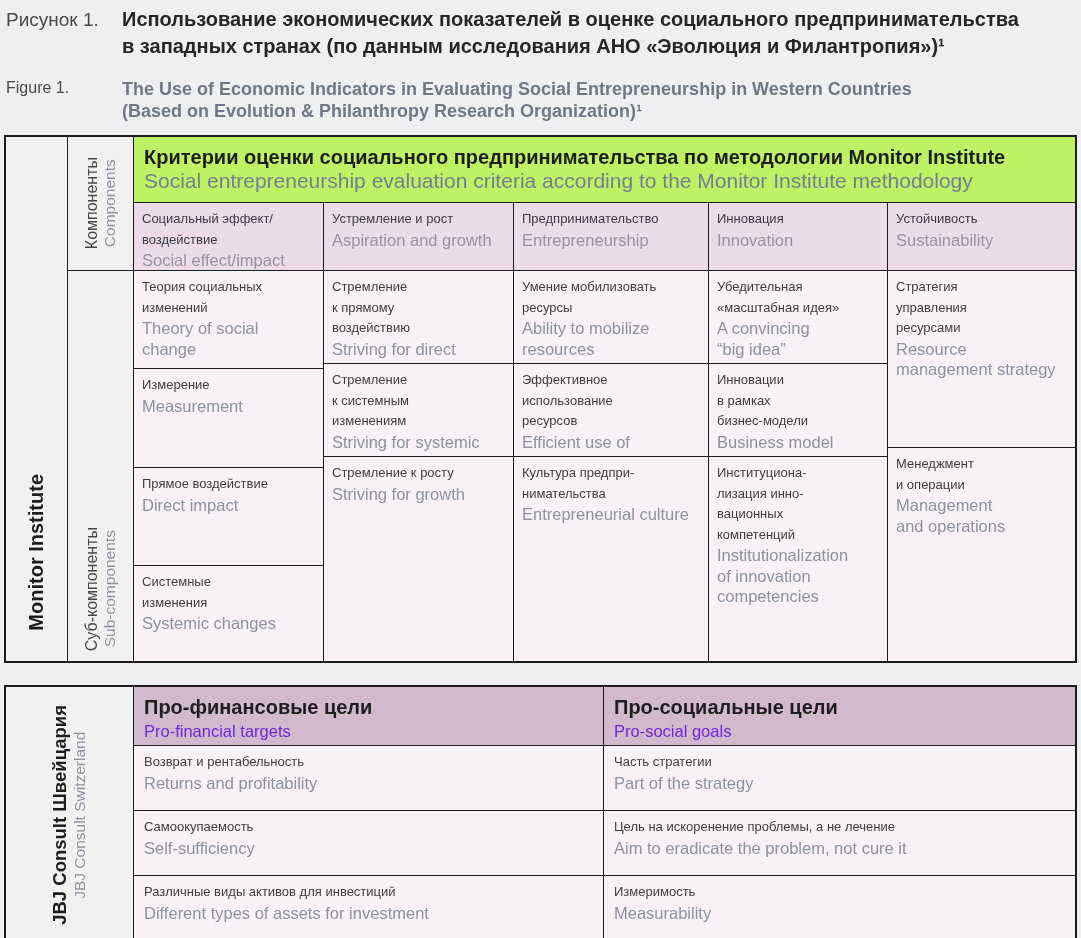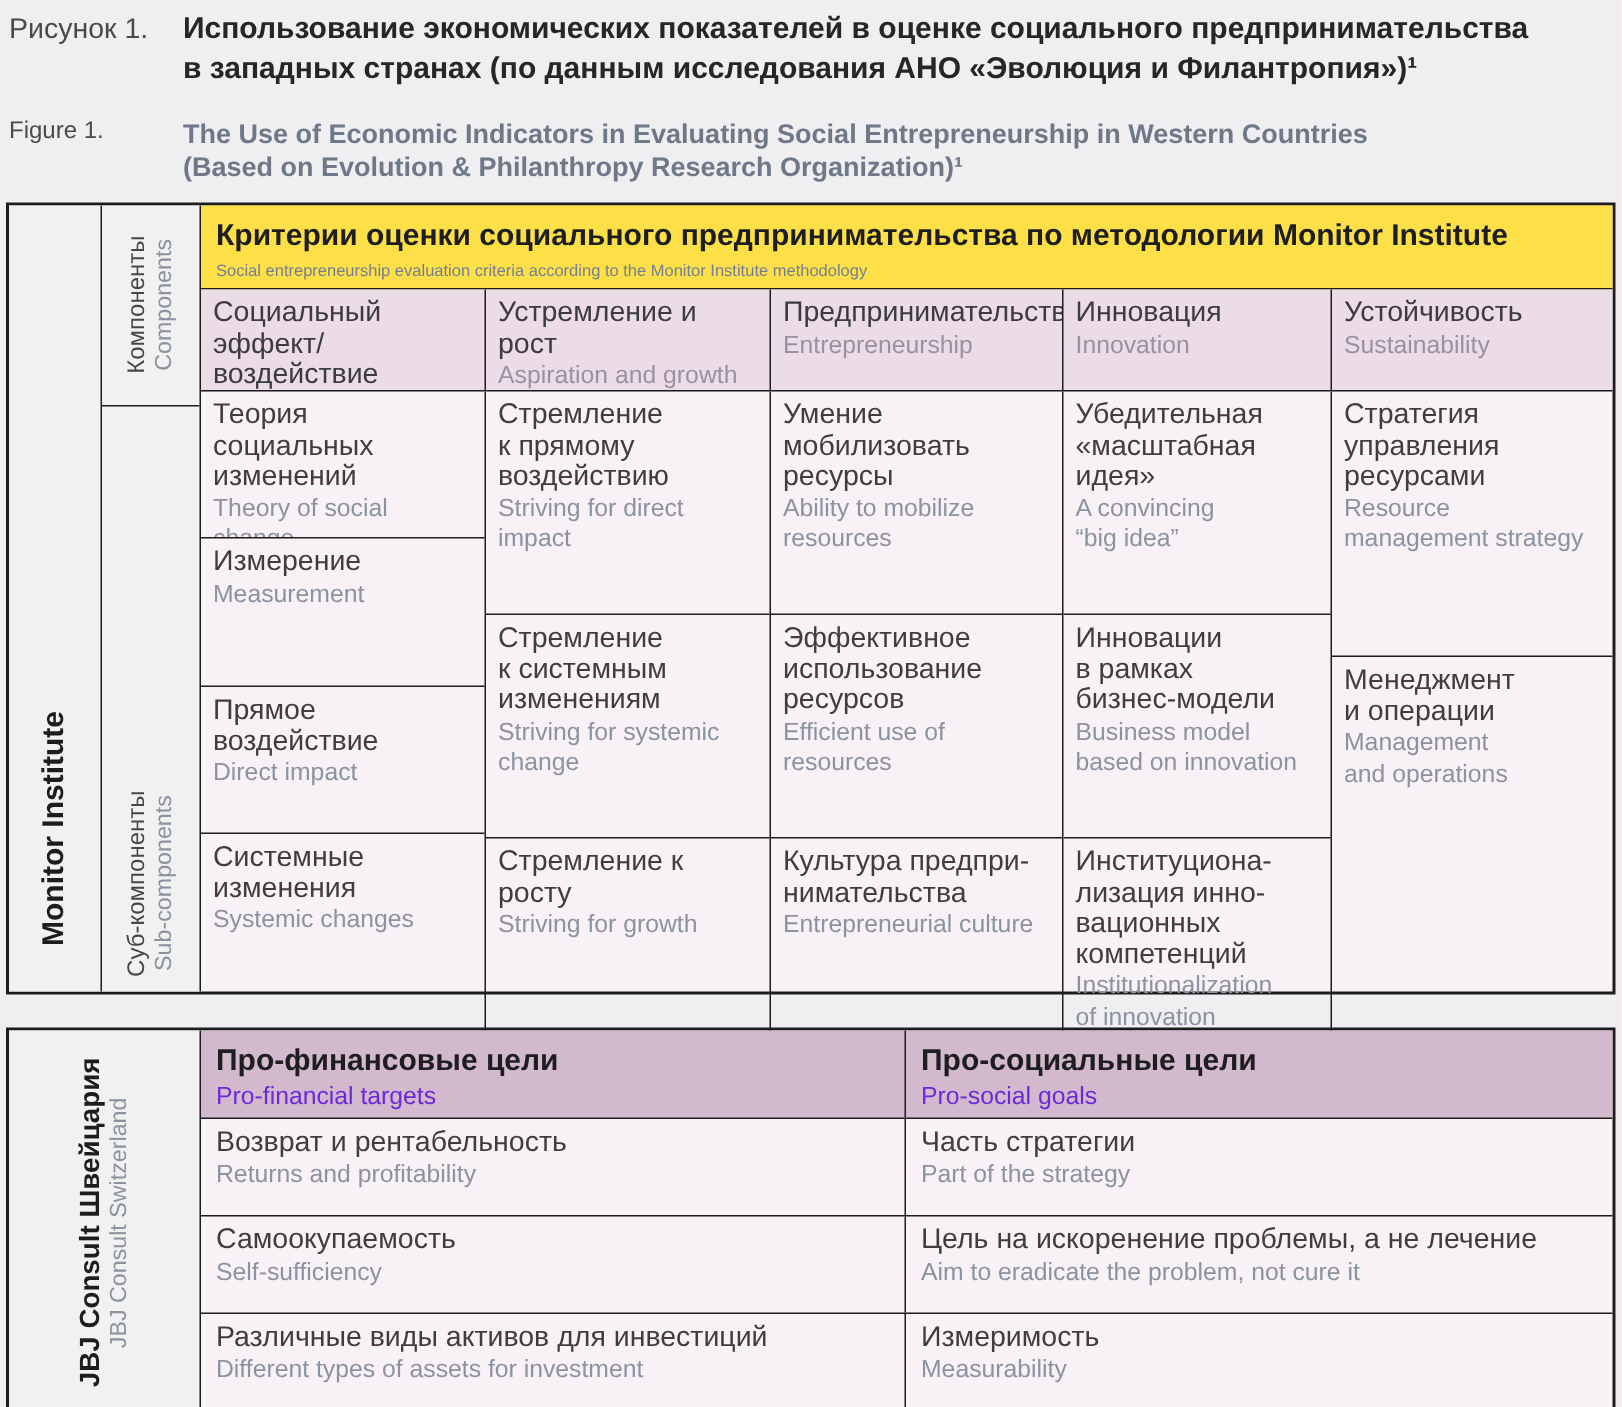--- a/index.html
+++ b/index.html
@@ -20,45 +20,45 @@
   .cap-title-en { font-size: 18px; font-weight: bold; color: #6f7888; line-height: 22px; }
 
   
   .tbl { margin-left: 4px; width: 1073px; border: 2px solid #1c1c1c; background: #f8f1f5; display: flex; }
   .graycell { background: #f2f1f2; }
   .vwrap { writing-mode: vertical-rl; transform: rotate(180deg); text-align: center; }
   .vwrap > div { line-height: 1.12; }
   .v-ru-bold { font-size: 20px; font-weight: bold; color: #1d1d1f; }
   .v-ru { font-size: 16px; color: #46464a; }
   .v-en { font-size: 15.5px; color: #8b92a0; }
-  .ru { font-size: 19px; color: #3e3e41; line-height: 20.5px; }
+  .ru { font-size: 13px; color: #3e3e41; line-height: 20.5px; }
   .en { font-size: 16.5px; color: #8b92a0; line-height: 20.5px; }
 
   
   .t1 { height: 528px; }
   .mon-col { width: 62px; border-right: 1.5px solid #1c1c1c; display: flex; flex-direction: column; align-items: center; justify-content: flex-end; padding-bottom: 30px; }
   .colB { width: 66px; border-right: 1.5px solid #1c1c1c; display: flex; flex-direction: column; }
   .colB .comp { height: 134px; border-bottom: 1.5px solid #1c1c1c; display: flex; align-items: center; justify-content: center; }
   .colB .sub  { flex: 1; display: flex; align-items: center; justify-content: flex-end; flex-direction: column; padding-bottom: 10px; }
   .t1-main { flex: 1; display: flex; flex-direction: column; }
-  .t1-head { height: 66px; background: #fde047; border-bottom: 1.5px solid #1c1c1c; padding: 7px 10px 0 10px; }
+  .t1-head { height: 66px; background: #bef264; border-bottom: 1.5px solid #1c1c1c; padding: 7px 10px 0 10px; }
   .t1-head .h-ru { font-size: 20px; font-weight: bold; color: #1e1e20; line-height: 26px; }
-  .t1-head .h-en { font-size: 11px; color: #747e92; line-height: 22px; }
+  .t1-head .h-en { font-size: 21px; color: #747e92; line-height: 22px; }
   .t1-colheads { height: 68px; display: flex; background: #ecdce8; border-bottom: 1.5px solid #1c1c1c; }
   .chead { padding: 6px 8px; border-right: 1.5px solid #1c1c1c; overflow: hidden; }
   .chead:last-child { border-right: none; }
   .chead .ru { color: #3b3b43; }
   .chead .en { color: #99919f; }
   .t1-body { flex: 1; display: flex; }
   .bcol { display: flex; flex-direction: column; border-right: 1.5px solid #1c1c1c; }
   .bcol:last-child { border-right: none; }
   .w1 { width: 190px; } .w2 { width: 190px; } .w3 { width: 195px; } .w4 { width: 179px; } .w5 { flex: 1; }
   .bcell { padding: 6px 8px; border-bottom: 1.5px solid #1c1c1c; overflow: hidden; }
   .bcell:last-child { border-bottom: none; flex: 1; }
-  .h98 { height: 98px; } .h99 { height: 99px; } .h117 { height: 149px; } .h197 { height: 177px; }
+  .h98 { height: 98px; } .h99 { height: 99px; } .h117 { height: 93px; } .h197 { height: 177px; }
 
   
   .t2 { height: 260px; margin-top: 22px; }
   .jbj-col { width: 128px; border-right: 1.5px solid #1c1c1c; display: flex; align-items: center; justify-content: center; }
   .jbj-col .v-ru-bold { font-size: 18.5px; }
   .t2-main { flex: 1; display: flex; flex-direction: column; }
   .t2-heads { height: 59px; display: flex; background: #d3b9cd; border-bottom: 1.5px solid #1c1c1c; }
   .t2-head { padding: 7px 10px 0 10px; overflow: hidden; }
   .t2-head .h-ru { font-size: 20px; font-weight: bold; color: #1e1e20; line-height: 26px; }
   .t2-head .h-en { font-size: 16.5px; color: #6d28d9; line-height: 22px; }

